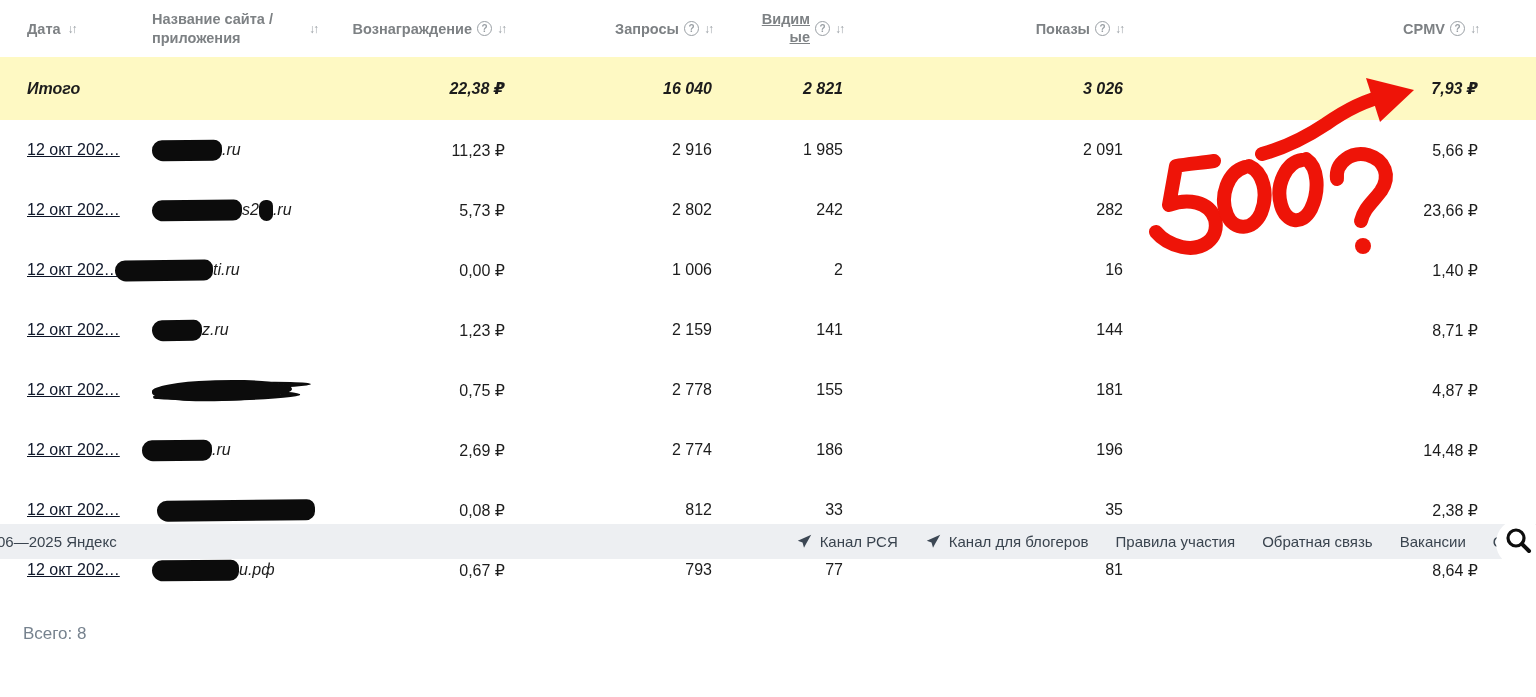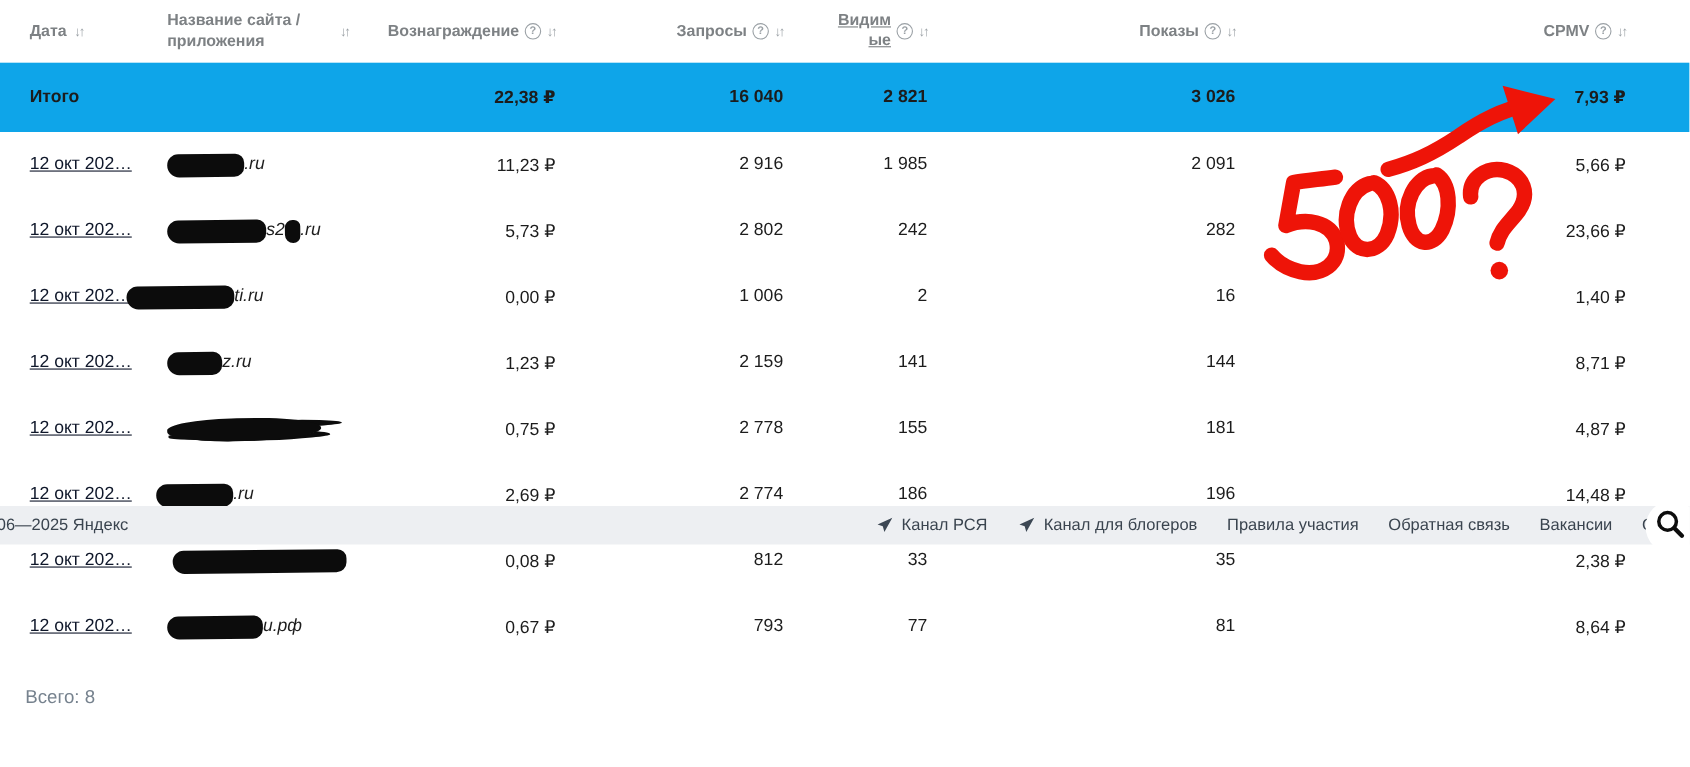--- a/index.html
+++ b/index.html
@@ -1,37 +1,37 @@
 <!DOCTYPE html>
 <html><head>
 <meta charset="utf-8">
 <style>
   * { margin:0; padding:0; box-sizing:border-box; }
   html,body { width:1536px; height:697px; overflow:hidden; background:#fff;
     font-family:"Liberation Sans","DejaVu Sans",sans-serif; color:#1c1c1c; }
-  .page { position:relative; width:1536px; height:495px; }
+  .page { position:relative; width:1536px; height:559px; }
 
   .grid { display:grid;
     grid-template-columns:125px 235px 118px 207px 131px 280px 1fr;
     padding:0 58px 0 27px; align-items:center; }
 
   
   .thead { height:57px; }
   .hcell { font-size:14.5px; font-weight:700; color:#7d8184; white-space:nowrap; }
   .hcell.num { justify-self:end; display:flex; align-items:center; gap:5px; }
   .hcell.left { display:flex; align-items:center; gap:7px; }
   .hlabel-wrap { white-space:normal; width:150px; line-height:1.25; }
   .hlabel-vis { white-space:normal; width:52px; word-break:break-all; line-height:1.2; text-align:right;text-decoration:underline; }
   .icon-sort { font-size:12px; color:#9aa0a5; letter-spacing:-2px; font-weight:400; }
   .icon-help { width:15px; height:15px; border:1.4px solid #9aa0a5; border-radius:50%;
     color:#9aa0a5; font-size:10px; font-weight:700; display:inline-flex;
     align-items:center; justify-content:center; flex:0 0 auto; }
 
   
-  .totals { height:63px; background:#0ea5e9; font-weight:700; font-size:16px; }
+  .totals { height:63px; background:#fef9c3; font-weight:700; font-size:16px;font-style:italic; }
   .totals .num { justify-self:end; }
 
   
   .row { height:60px; font-size:16px; }
   .cell.num { justify-self:end; white-space:nowrap; }
   .cell.date { white-space:nowrap; color:#0f172a;text-decoration:underline; }
   .cell.site { white-space:nowrap; display:flex; align-items:center;font-style:italic; }
   .site-text { font-size:16px; color:#1d1d1d; }
   .redact { display:inline-block; height:21px; background:#0c0c0c;
     border-radius:11px 9px 10px 12px; transform:rotate(-0.6deg); }

